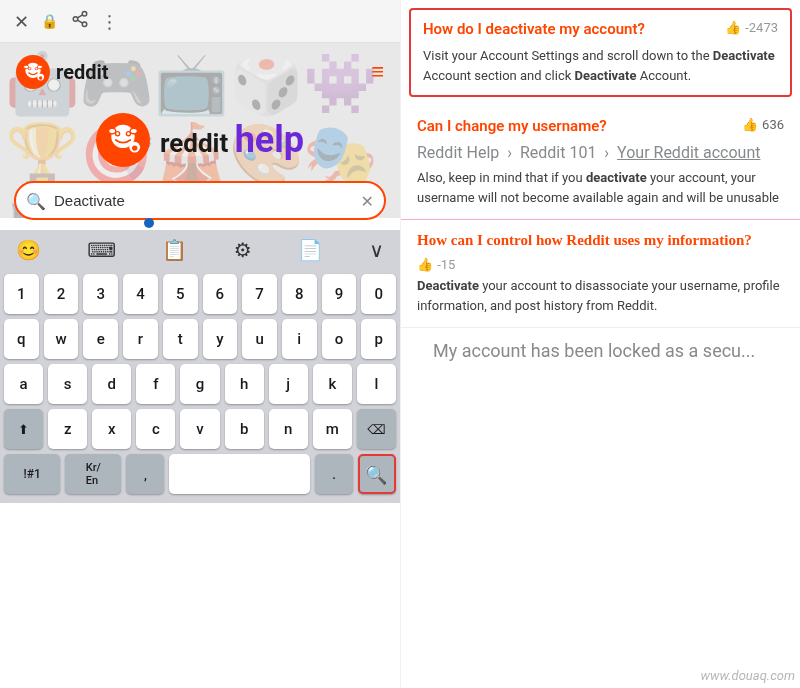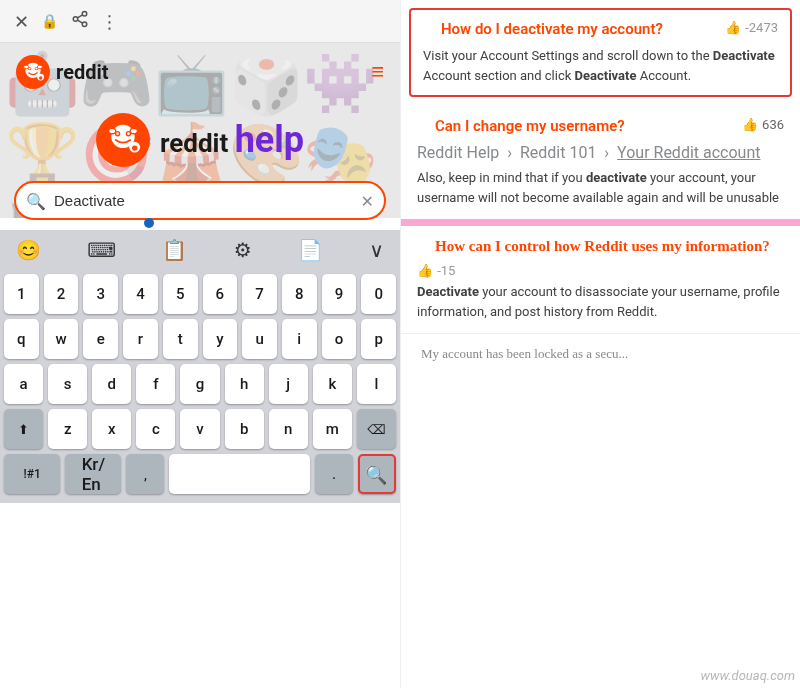--- a/index.html
+++ b/index.html
@@ -250,21 +250,20 @@
       margin: 8px;
       border-radius: 4px;
       padding: 10px 12px;
     }
 
     .result-title {
       font-size: 15px;
       font-weight: 600;
       color: #ff4500;
       margin-bottom: 4px;
-      margin-left: 18px;
     }
     .result-title.highlighted {
       color: #ff4500;
     }
 
     .result-vote {
       display: flex;
       align-items: center;
       gap: 4px;
       font-size: 13px;
@@ -437,21 +436,21 @@
         <div class="kb-key">c</div>
         <div class="kb-key">v</div>
         <div class="kb-key">b</div>
         <div class="kb-key">n</div>
         <div class="kb-key">m</div>
         <div class="kb-key special">⌫</div>
       </div>
 
       <div class="kb-row kb-row-bottom">
         <div class="kb-key special wide" style="font-size:12px;">!#1</div>
-        <div class="kb-key special wide" style="font-size:17px;">Kr/<br>En</div>
+        <div class="kb-key special wide" style="font-size:11px;">Kr/<br>En</div>
         <div class="kb-key special">,</div>
         <div class="kb-key space"></div>
         <div class="kb-key special">.</div>
         <div class="kb-key special active-red" style="font-size:18px;">🔍</div>
       </div>
     </div>
   </div>
 </div>
 
 <div class="right-panel">
@@ -462,21 +461,21 @@
       <div class="result-vote negative">
         <span>👍</span>
         <span>-2473</span>
       </div>
     </div>
     <div class="result-body">
       Visit your Account Settings and scroll down to the <strong>Deactivate</strong> Account section and click <strong>Deactivate</strong> Account.
     </div>
   </div>
 
-  <div style="padding:12px 16px; border-bottom:7px solid #f9a8d4;">
+  <div style="padding:12px 16px; border-bottom:1px solid #f9a8d4;">
     <div class="result-header">
       <div class="result-title">Can I change my username?</div>
       <div class="result-vote">
         <span>👍</span>
         <span>636</span>
       </div>
     </div>
     <div class="result-breadcrumb">
       Reddit Help &nbsp;›&nbsp; Reddit 101 &nbsp;›&nbsp; <span style="text-decoration:underline;">Your Reddit account</span>
     </div>
@@ -493,18 +492,18 @@
       <div class="result-vote negative" style="float:none;">
         <span>👍</span>
         <span>-15</span>
       </div>
     </div>
     <div class="result-body">
       <strong>Deactivate</strong> your account to disassociate your username, profile information, and post history from Reddit.
     </div>
   </div>
 
-  <div style="padding:12px 20px; color:#878a8c; font-size:13px;font-family:Liberation Serif, serif;">
+  <div style="padding:12px 32px; color:#878a8c; font-size:18px;">
     My account has been locked as a secu...
   </div>
 
   <div class="watermark">www.douaq.com</div>
 </div>
 
 </body></html>

